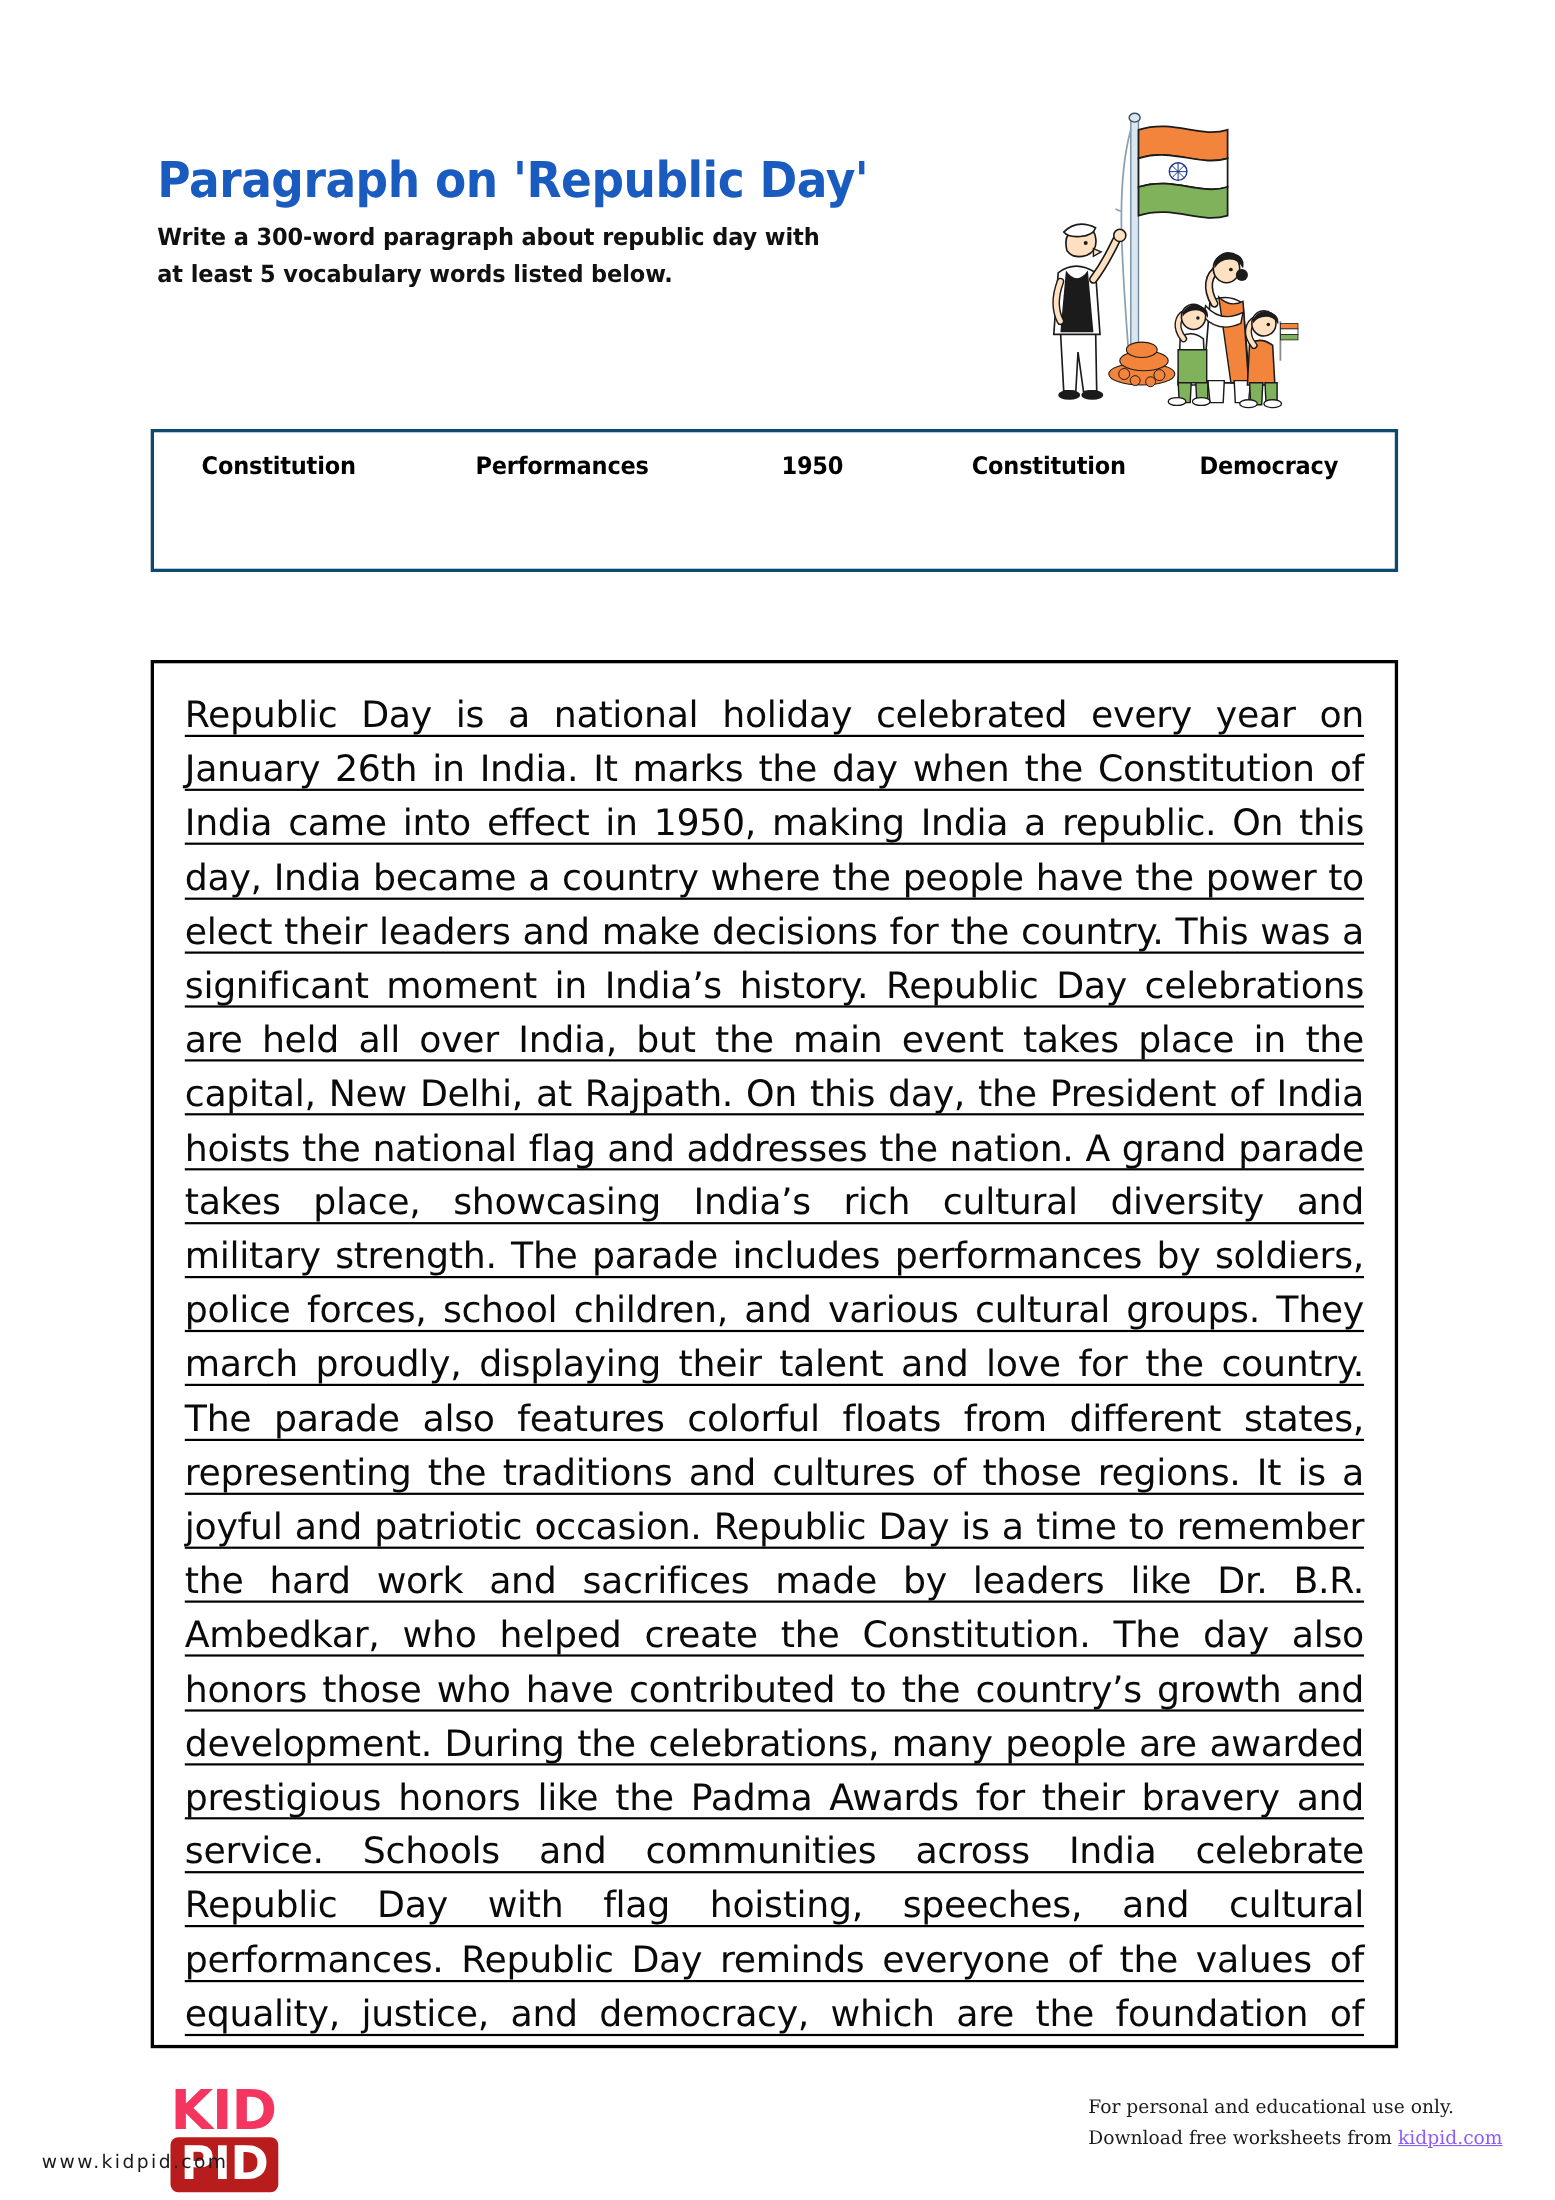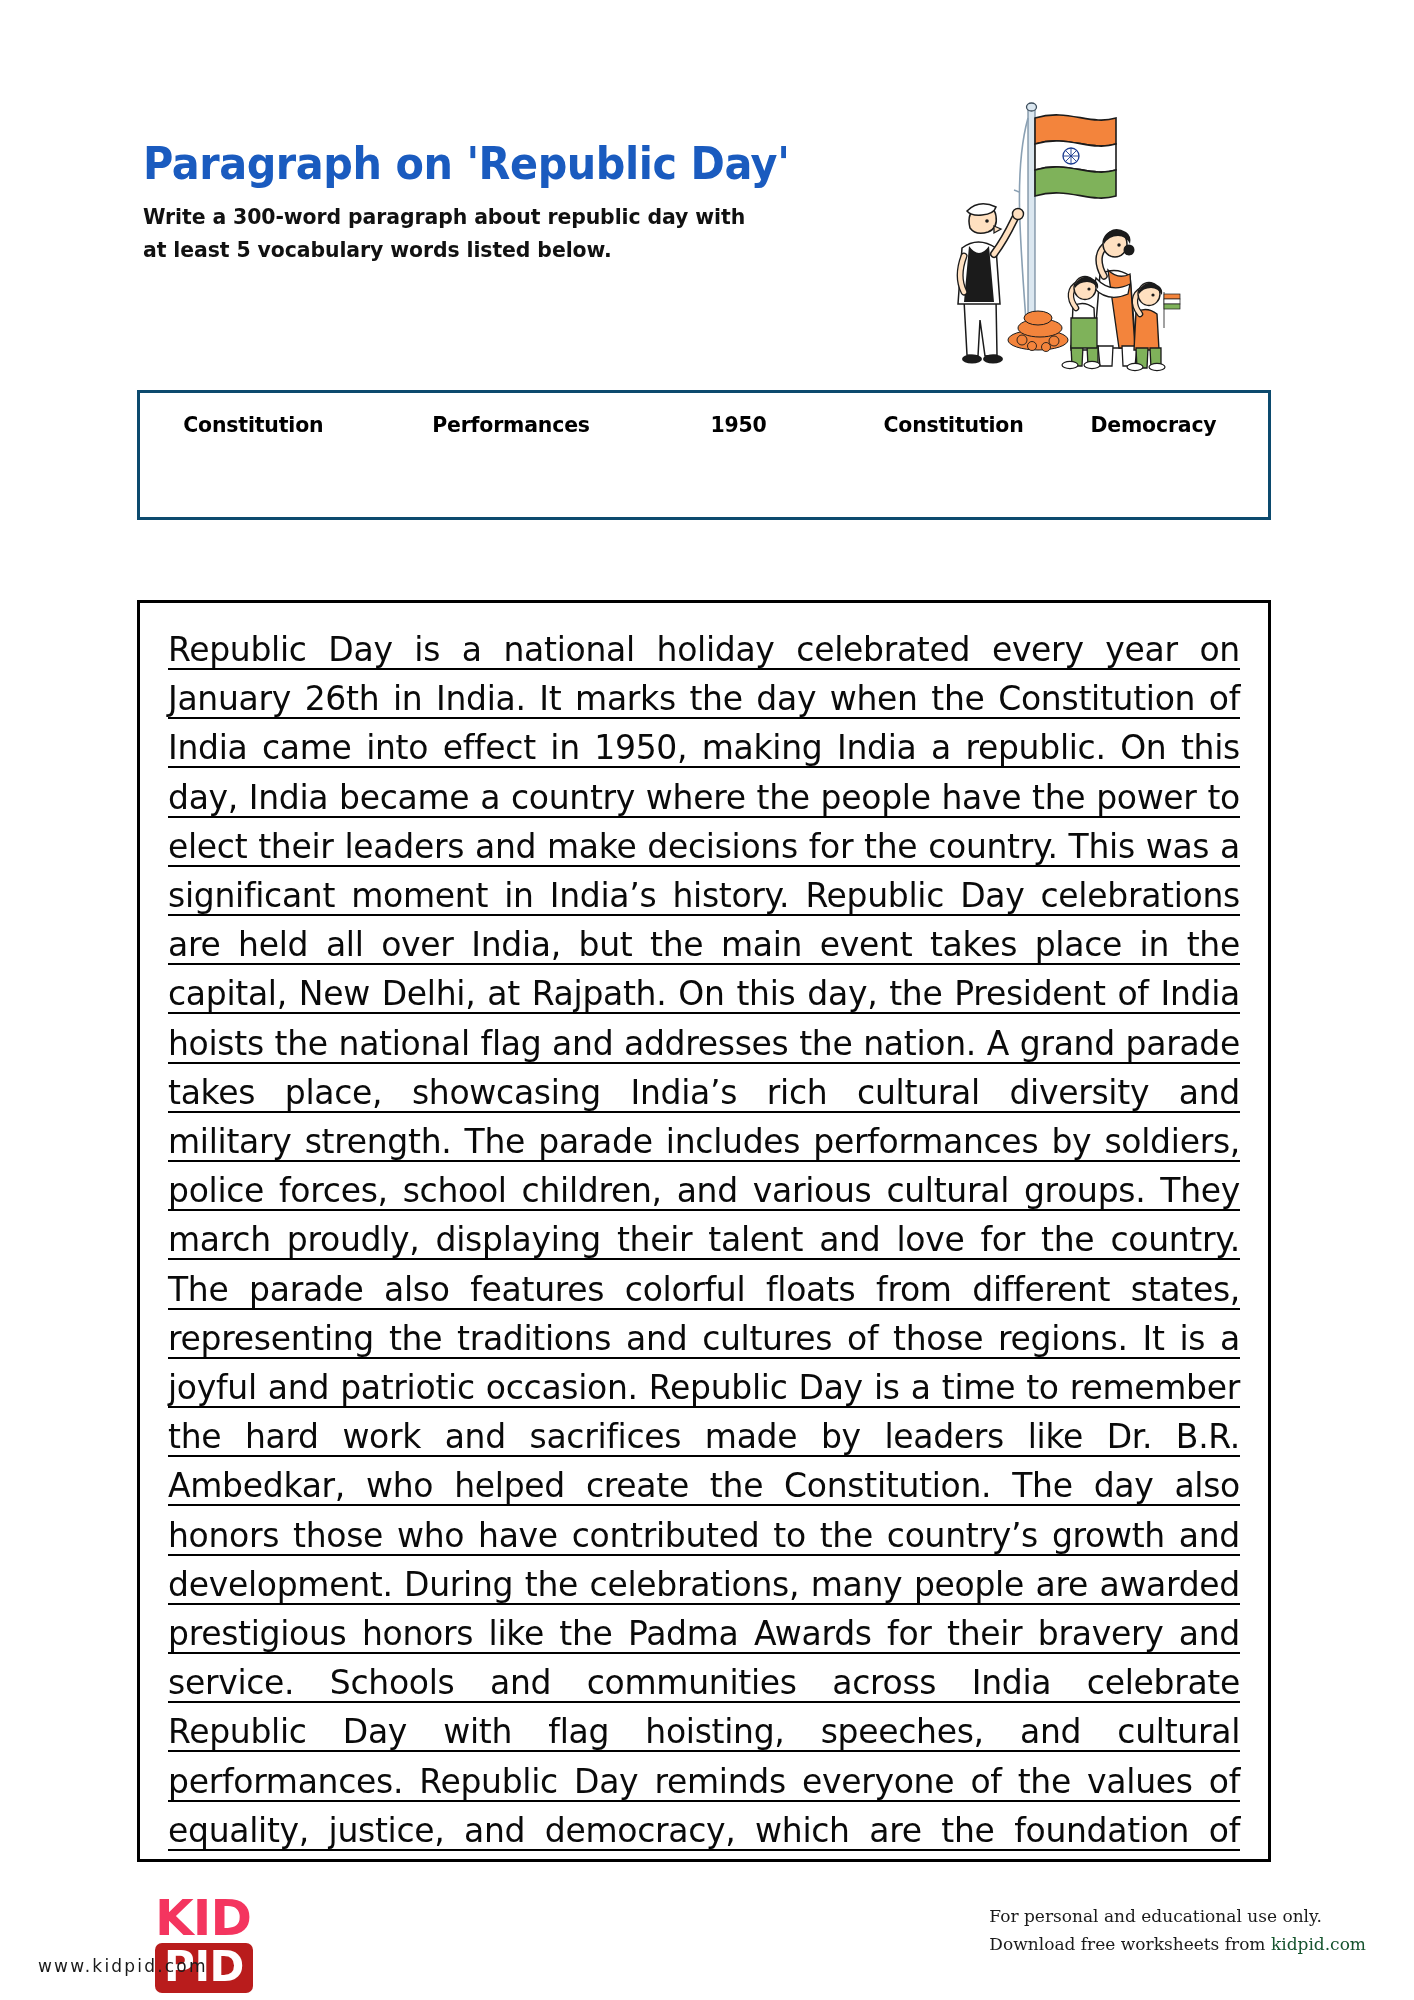--- a/index.html
+++ b/index.html
@@ -172,21 +172,22 @@
     position: absolute;
     right: 48px;
     top: 1902px;
     font-family: "DejaVu Serif", serif;
     font-size: 17px;
     color: #1a1a1a;
     line-height: 1.65;
   }
   .footer-right a,
   .footer-link {
-    color: #14532d;
+    color: #8b5cf6;
+    text-decoration: underline;
   }
 </style>
 </head>
 <body>
 
 <div class="page">
 
   <div class="header">
     <div class="title">Paragraph on 'Republic Day'</div>
     <div class="subtitle">Write a 300-word paragraph about republic day with at least 5 vocabulary words listed below.</div>

